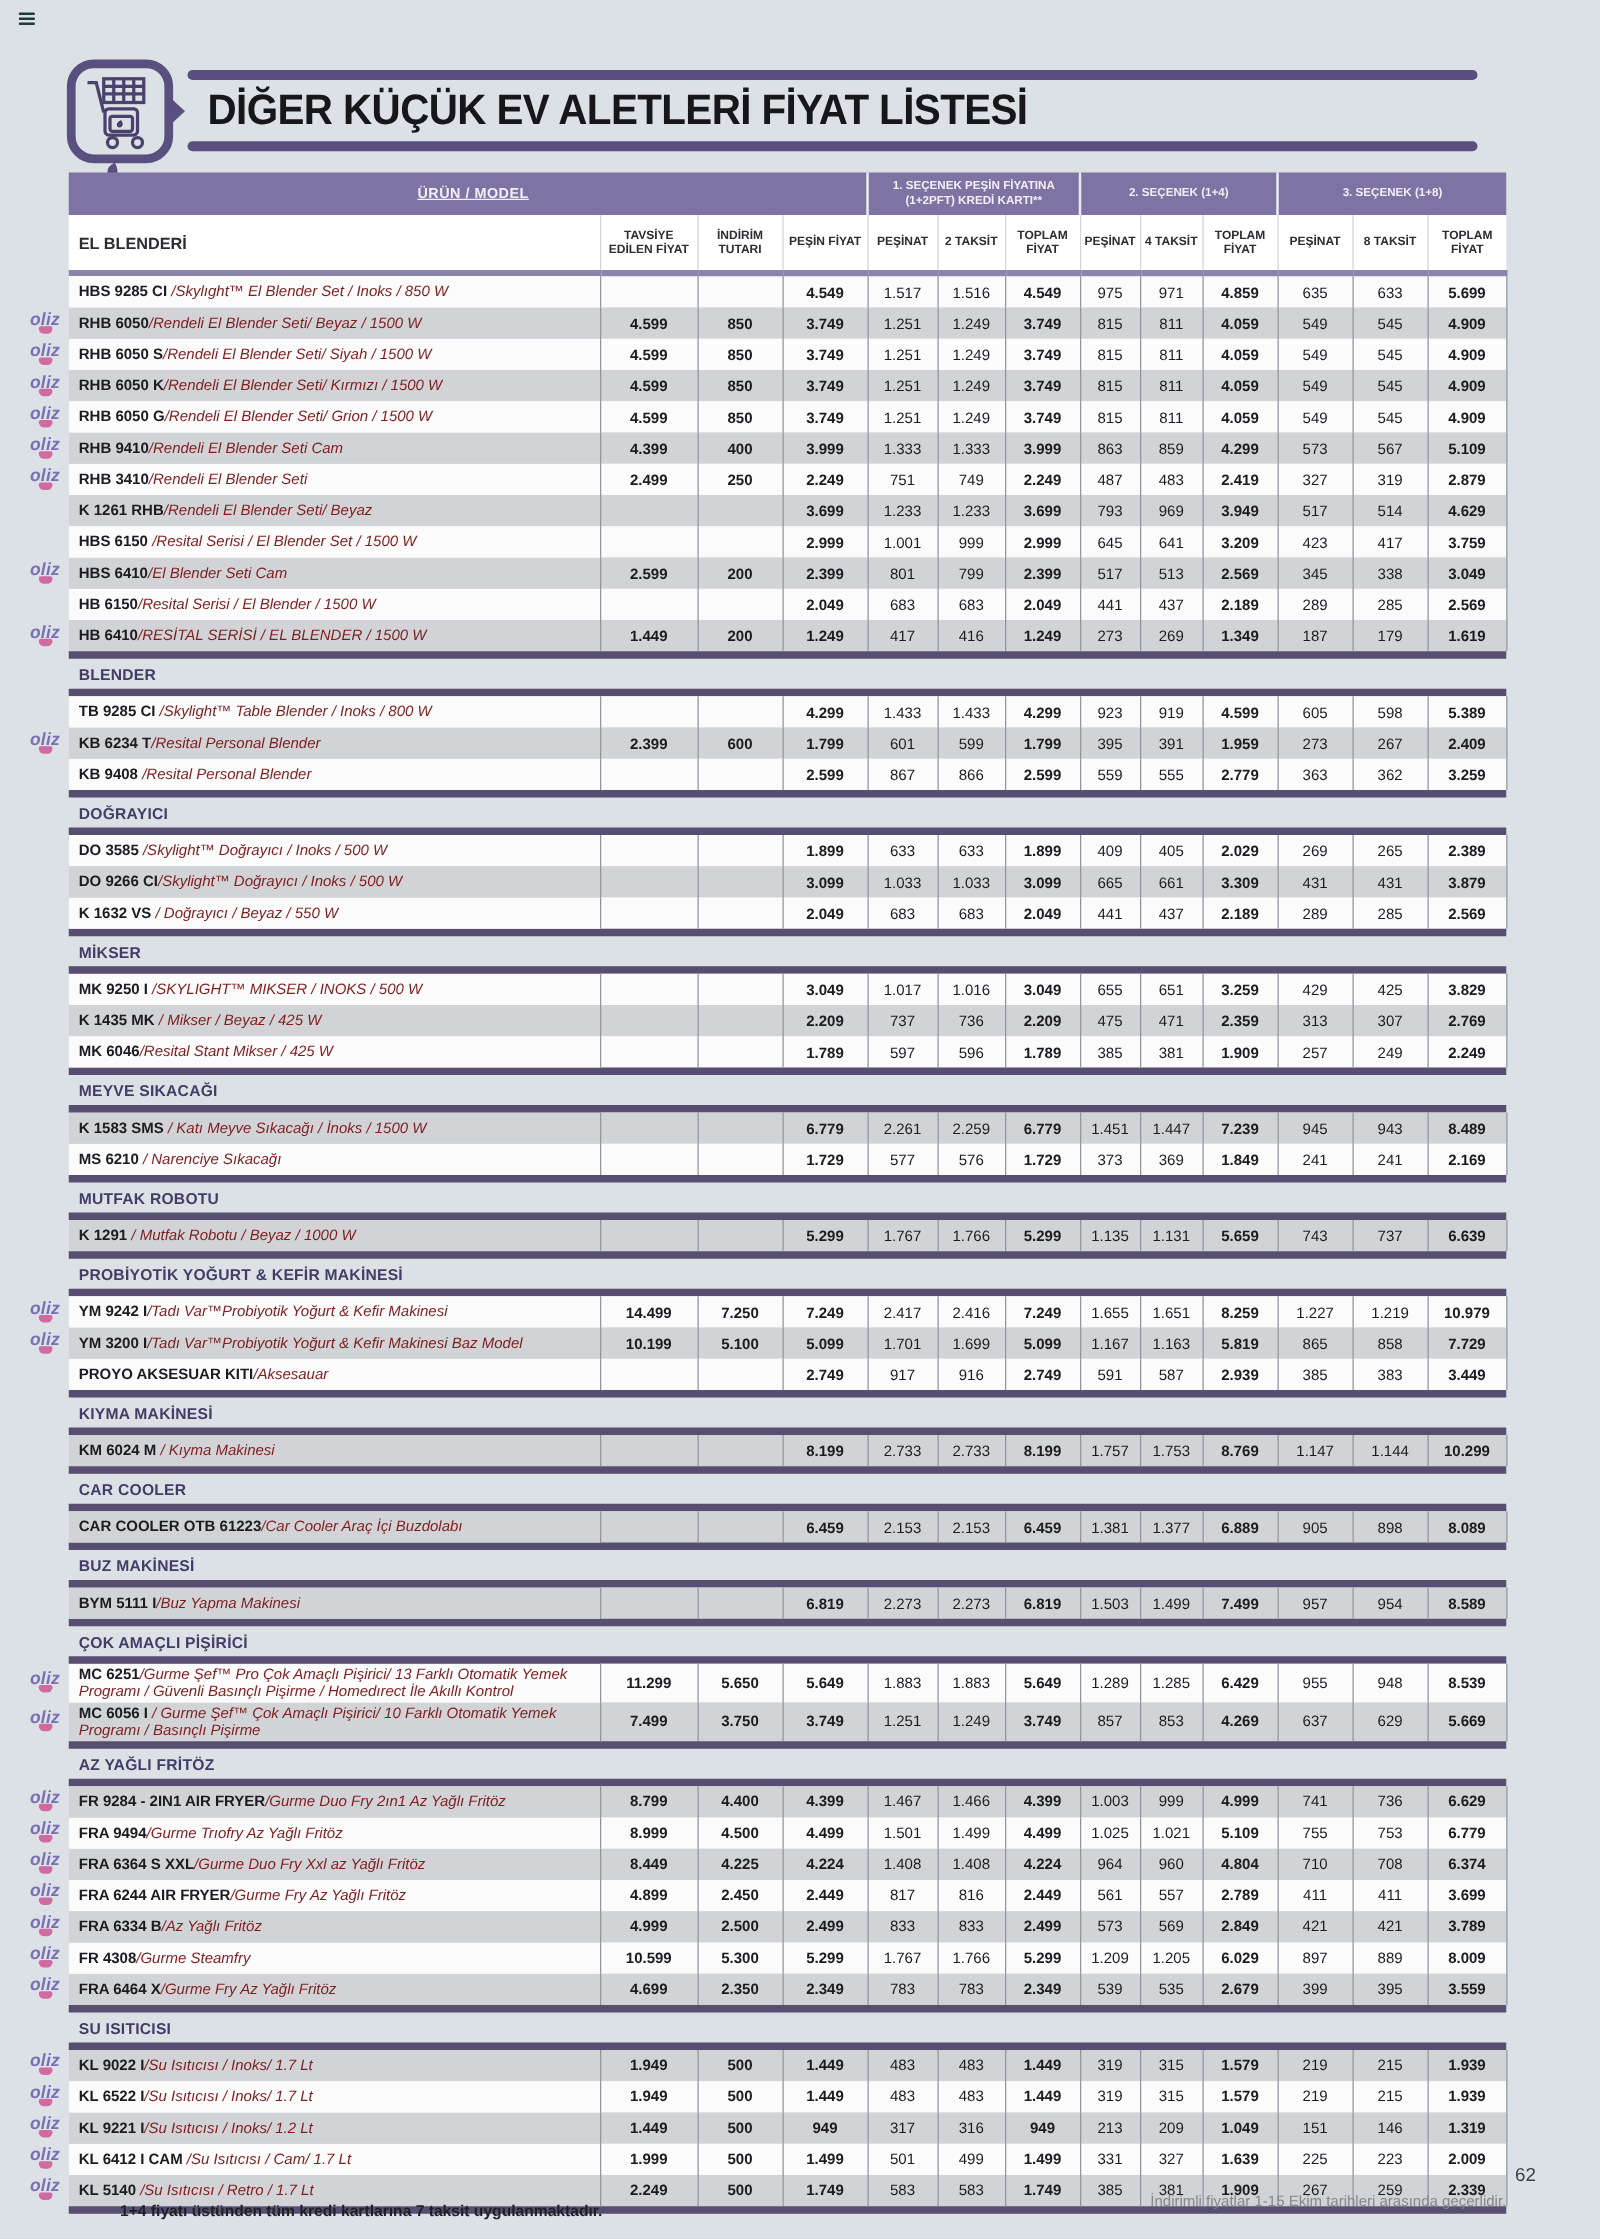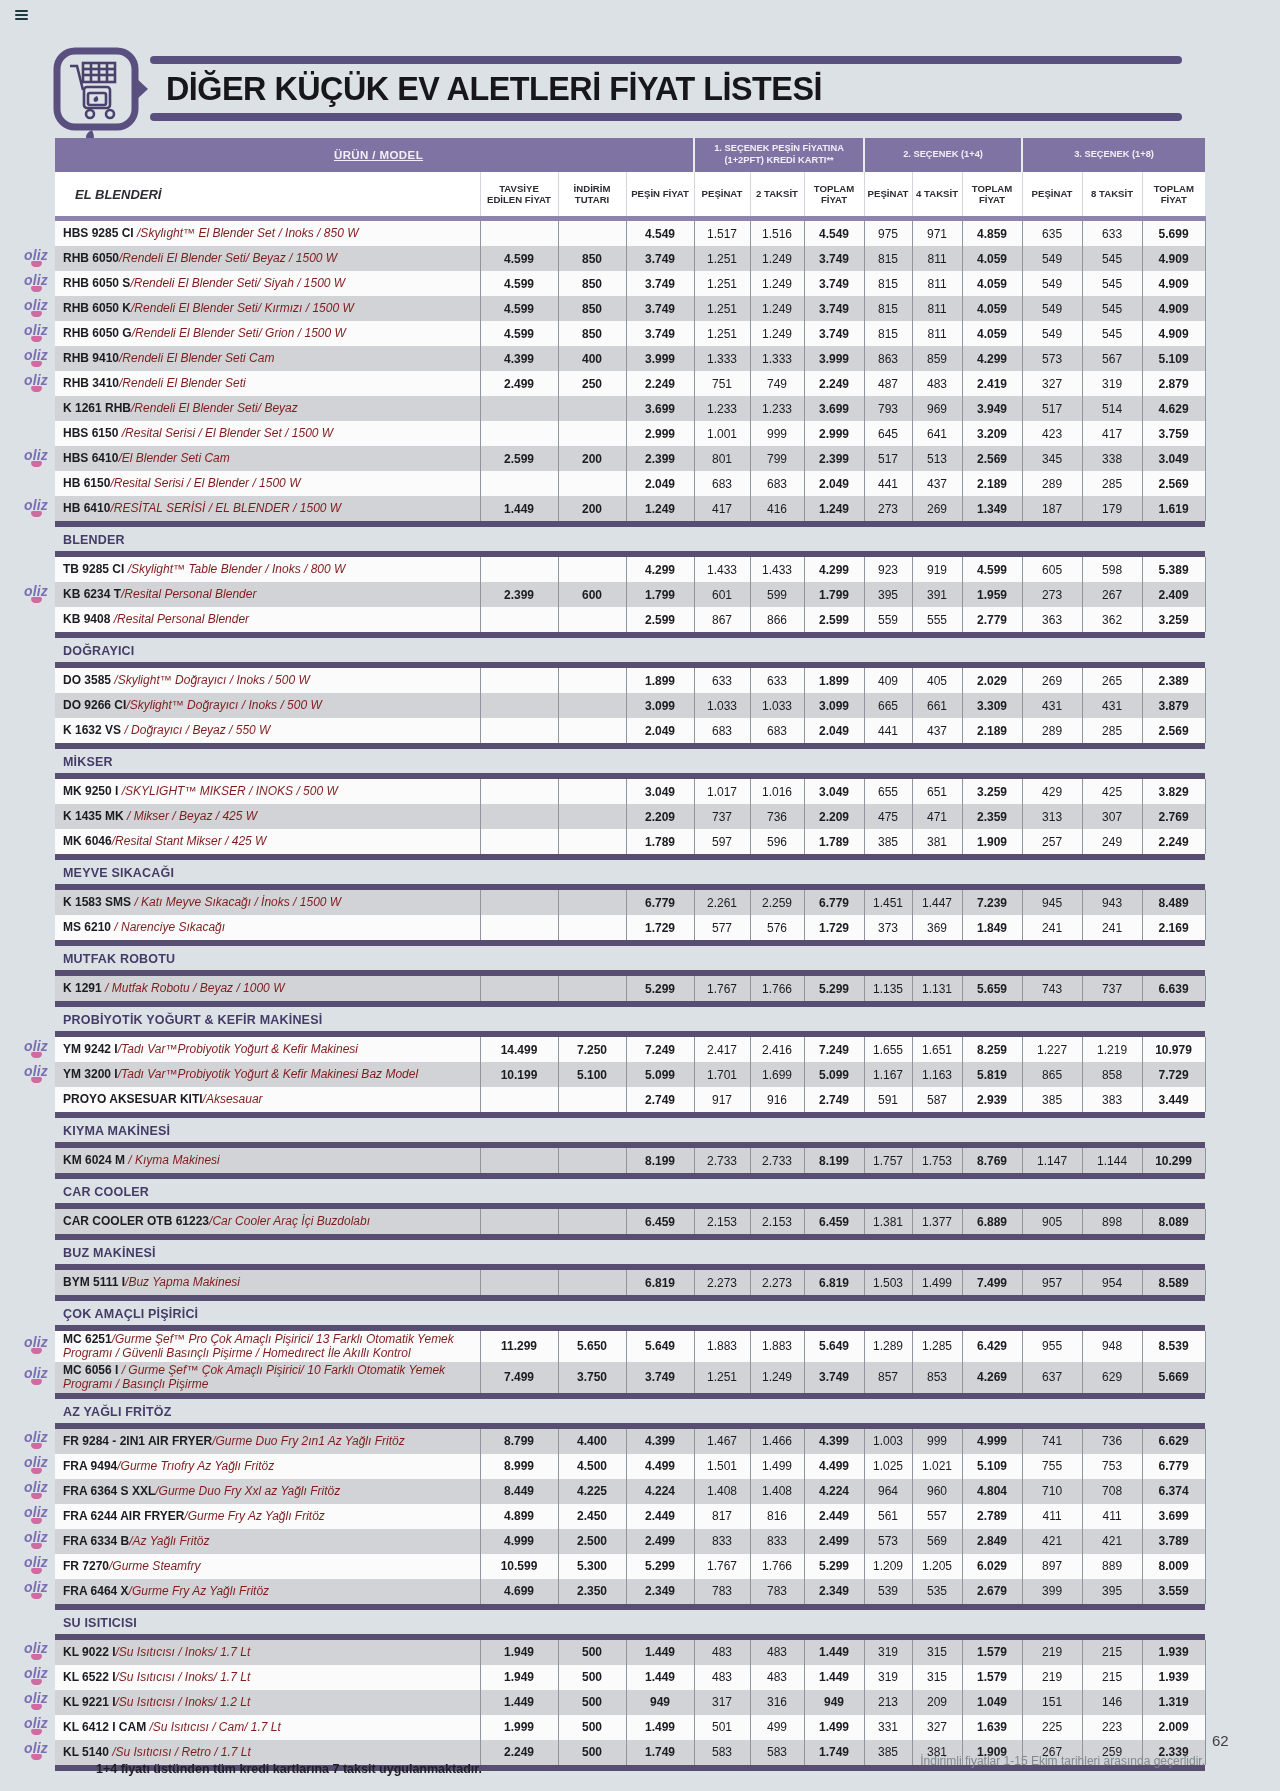--- a/index.html
+++ b/index.html
@@ -19,21 +19,21 @@
 
   
   .price-table{position:absolute;top:138px;left:55px;width:1150px;
                border-collapse:collapse;table-layout:fixed;}
   .head-purple th{background:var(--accent-purple,#7e73a3);color:#f1eff7;height:30px;
                   font-weight:700;vertical-align:middle;}
   .hp-left{text-align:center;padding-left:10px;font-size:11.5px;letter-spacing:.4px;font-weight:600;text-decoration:underline;}
   .hp-group{font-size:9.3px;line-height:1.25;border-left:2px solid #e9ecef;padding:2px 10px;}
   .head-cols th{background:#ffffff;color:#2c2c33;height:40px;vertical-align:middle;
                 border-bottom:5px solid #8d84ad;}
-  .hc-section{text-align:left;font-size:13px;color:#121217;padding-left:20px;font-style:italic;}
+  .hc-section{text-align:left;font-size:13px;color:#121217;padding-left:8px;}
   .hc-col{font-size:9.6px;line-height:1.15;padding:2px 1px;border-left:1px solid #d2d5da;}
 
   .row td{height:23px;font-size:12px;color:#1b1b20;text-align:center;
           padding:1px 2px;background:#fbfbfc;}
   .row.shaded td{background:var(--row-gray,#d1d3d7);}
   .row td + td{border-left:1px solid #90959d;}
   .row td:last-child{border-right:1px solid #90959d;margin-left:48px;}
   .c-model{text-align:left !important;padding-left:8px !important;position:relative;
            font-size:11.5px;line-height:1.2;}
   .model-code{font-weight:700;}
@@ -838,21 +838,21 @@
           <td class="c-num">569</td>
           <td class="c-toplam">2.849</td>
           <td class="c-num">421</td>
           <td class="c-num">421</td>
           <td class="c-toplam">3.789</td>
         </tr>
         <tr class="row">
           <td class="c-model"><span class="badge">
               <span class="badge-text">oliz</span>
               <span class="badge-glyph"></span>
-            </span><span class="model-code">FR 7270</span><span class="model-desc">/Gurme Steamfry</span></td>
+            </span><span class="model-code">FR 4308</span><span class="model-desc">/Gurme Steamfry</span></td>
           <td class="c-tavsiye strike">10.599</td>
           <td class="c-indirim">5.300</td>
           <td class="c-pesin">5.299</td>
           <td class="c-num">1.767</td>
           <td class="c-num">1.766</td>
           <td class="c-toplam">5.299</td>
           <td class="c-num">1.209</td>
           <td class="c-num">1.205</td>
           <td class="c-toplam">6.029</td>
           <td class="c-num">897</td>

